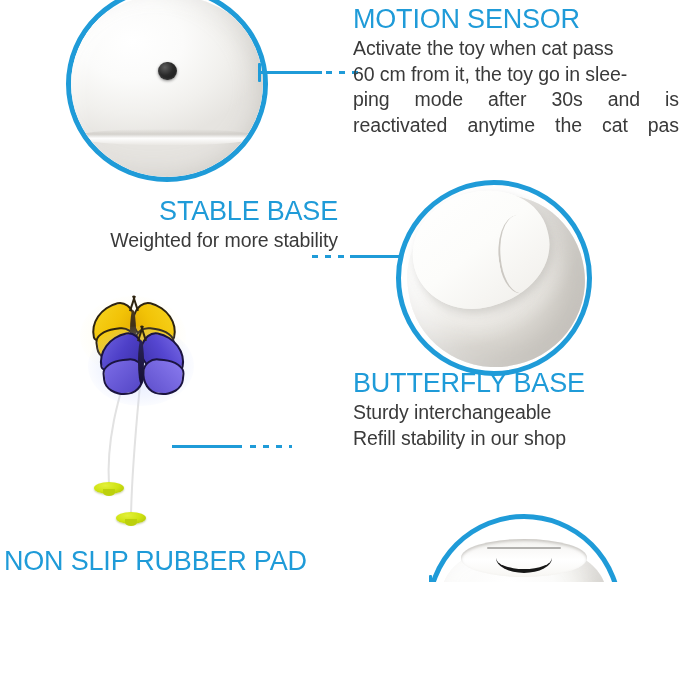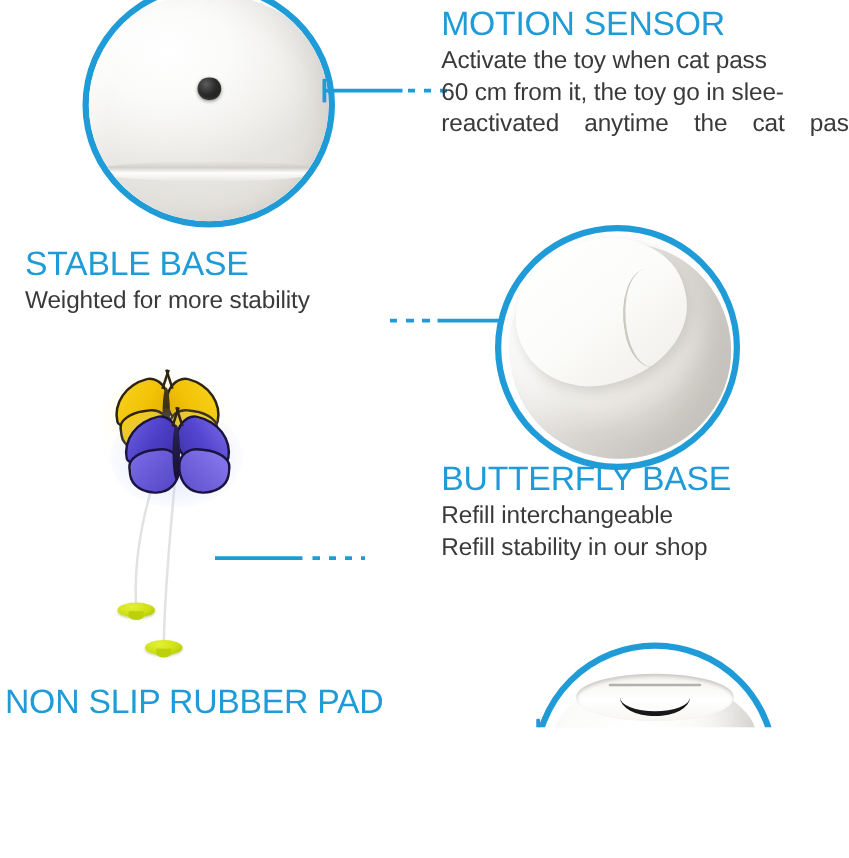--- a/index.html
+++ b/index.html
@@ -37,21 +37,21 @@
     margin: 0;
   }
   .feature-body .just-line {
     display: block;
     text-align: justify;
     text-align-last: justify;
   }
   .feature-body .line { display: block; }
 
   #txt-motion   { left: 353px; top: 4px;   width: 326px; }
-  #txt-base     { left: 20px;   top: 196px; width: 330px; }
+  #txt-base     { left: 8px;   top: 196px; width: 330px; text-align: right; }
   #txt-butterfly{ left: 353px; top: 368px; width: 326px; }
   #txt-rubber   { left: 4px;   top: 546px; width: 344px; }
 
   
   .photo-circle {
     position: absolute;
     border-radius: 50%;
     border: 5px solid #1f9bd8;
     background: #ffffff;
     overflow: hidden;
@@ -360,20 +360,21 @@
     <div class="conn-tick" style="left:0;"></div>
     <div class="conn-solid" style="left:2px; width:62px;"></div>
     <div class="conn-dots" style="left:68px; width:32px;"></div>
   </div>
 
   <div class="feature-text" id="txt-motion">
     <div class="feature-title">MOTION SENSOR</div>
     <div class="feature-body">
       <span class="line">Activate the toy when cat pass</span>
       <span class="line">60 cm from it, the toy go in slee-</span>
+      <span class="just-line">ping mode after 30s and is</span>
       <span class="just-line">reactivated anytime the cat pas</span>
     </div>
   </div>
 
   <div class="feature-text" id="txt-base">
     <div class="feature-title">STABLE BASE</div>
     <div class="feature-body">
       <span class="line">Weighted for more stability</span>
     </div>
   </div>
@@ -425,21 +426,21 @@
   </div>
 
   <div class="connector" id="conn-butterfly">
     <div class="conn-solid" style="left:0; width:70px;"></div>
     <div class="conn-dots" style="left:78px; width:42px;"></div>
   </div>
 
   <div class="feature-text" id="txt-butterfly">
     <div class="feature-title">BUTTERFLY BASE</div>
     <div class="feature-body">
-      <span class="line">Refill interchangeable</span>
+      <span class="line">Sturdy interchangeable</span>
       <span class="line">Refill stability in our shop</span>
     </div>
   </div>
 
   <div class="feature-text" id="txt-rubber">
     <div class="feature-title">NON SLIP RUBBER PAD</div>
   </div>
 
   <div class="connector" id="conn-rubber">
     <div class="conn-dots" style="left:0; width:30px;"></div>

